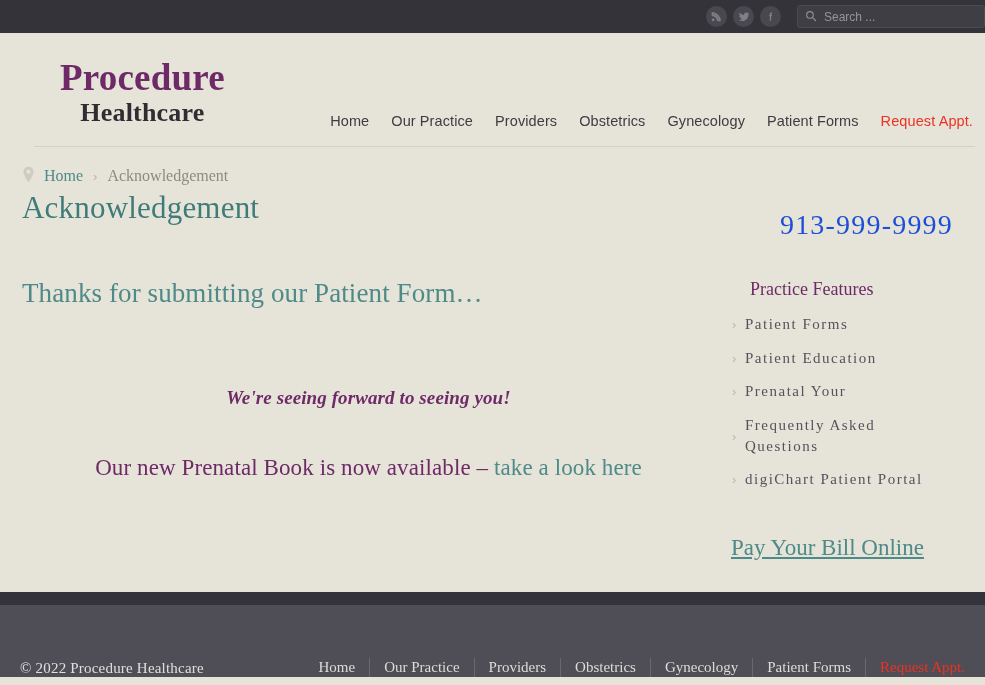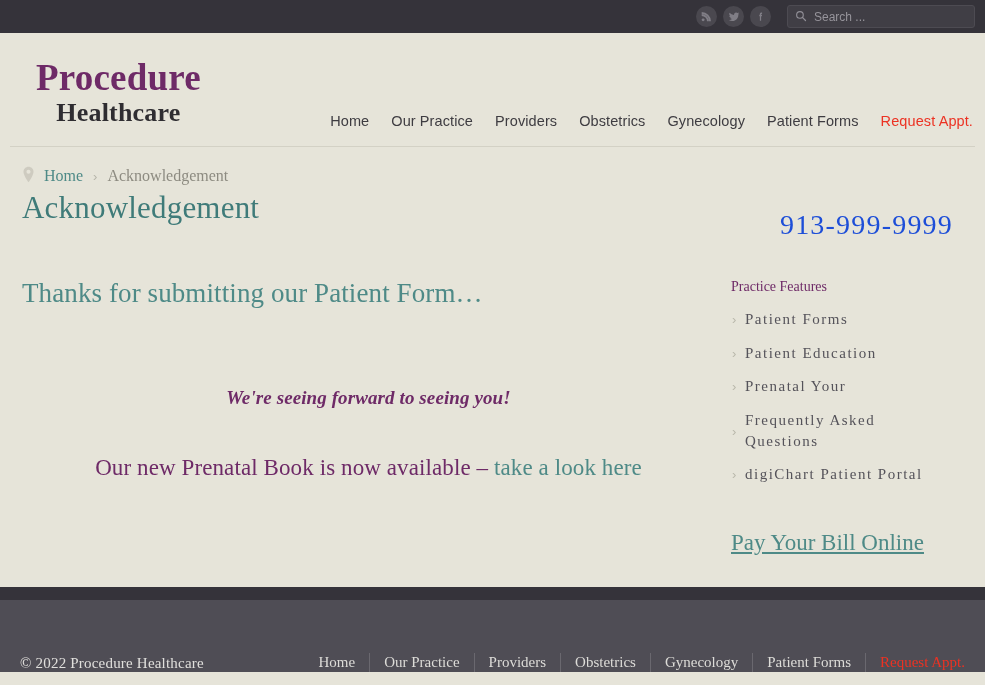--- a/index.html
+++ b/index.html
@@ -16,21 +16,20 @@
     -webkit-font-smoothing: antialiased;
   }
 
   
   .topbar {
     height: 33px;
     background: #35333a;
     display: flex;
     align-items: center;
     justify-content: flex-end;
-    padding-right: 10px;
   }
   .social-group {
     display: flex;
     align-items: center;
     gap: 6px;
     margin-right: 16px;
   }
   .social-icon {
     width: 21px;
     height: 21px;
@@ -66,20 +65,21 @@
   }
   .search-input::placeholder { color: #96949b; opacity: 1; }
 
   
   .header {
     position: relative;
     height: 114px;
     background: #e6e4d9;
     display: flex;
     align-items: flex-start;
+    margin-left: 24px;
   }
   .logo {
     margin-left: 36px;
     margin-top: 26px;
     line-height: 1;
     cursor: pointer;
     user-select: none;
   }
   .logo-top {
     font-family: "Liberation Serif", "DejaVu Serif", serif;
@@ -210,25 +210,26 @@
     font-size: 28px;
     color: #1d4ed8;
     letter-spacing: 1.2px;
     padding-right: 32px;
     margin-top: 14px;
     cursor: pointer;
     text-decoration: none;
     display: block;
   }
   .side-title {
-    font-size: 14px;
+    font-size: 18px;
     color: #6e2a67;
     margin-top: 38px;
     padding-left: 8px;
     font-weight: 400;
+    margin-left: 19px;
   }
   .side-list { list-style: none; margin-top: 14px; }
   .side-list li {
     display: flex;
     align-items: flex-start;
     margin-bottom: 13px;
     cursor: pointer;
   }
   .side-chev {
     flex: 0 0 auto;

